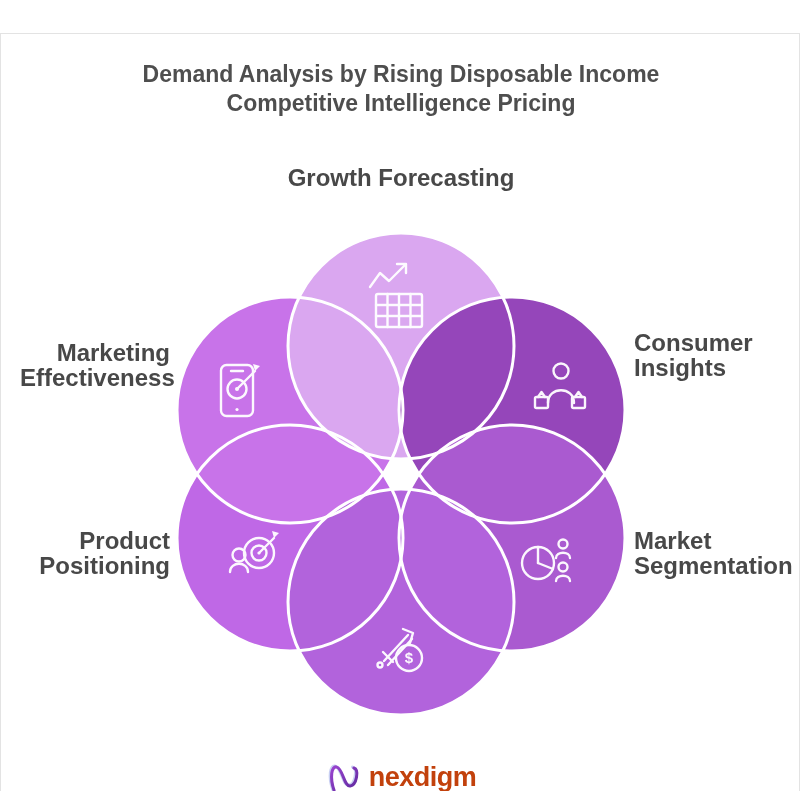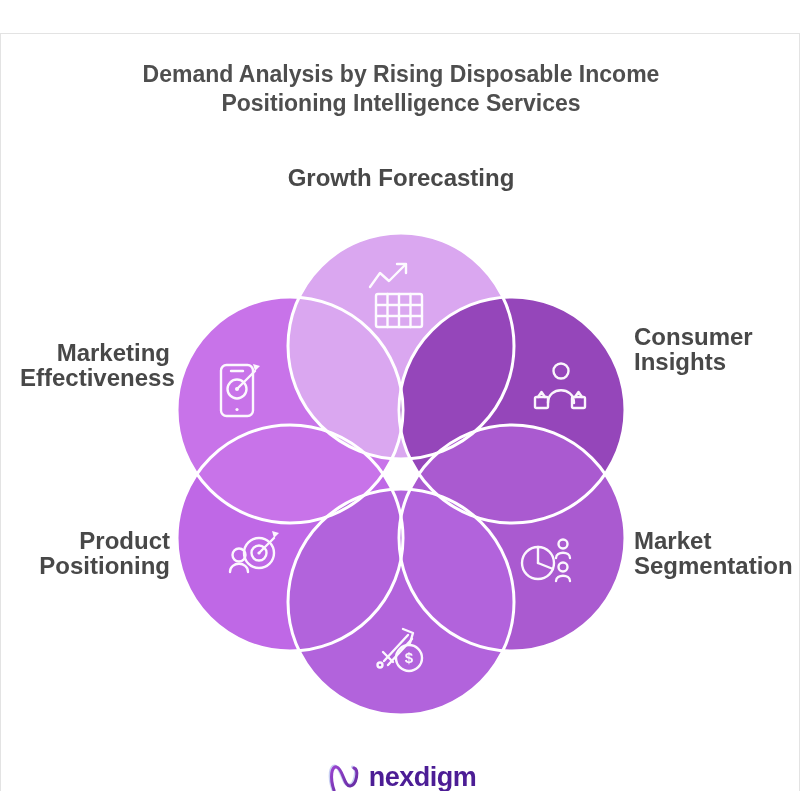--- a/index.html
+++ b/index.html
@@ -20,41 +20,41 @@
     font-size:23px;font-weight:700;line-height:29px;
   }
   .flower-svg{position:absolute;left:0;top:0;}
   .seg-label{
     position:absolute;
     color:#484848;
     font-size:24px;font-weight:700;line-height:25px;
   }
   .lbl-top{top:131px;left:0;width:800px;text-align:center;}
   .lbl-bottom{top:683px;left:0;width:800px;text-align:center;}
-  .lbl-right-upper{top:290px;left:633px;width:150px;text-align:left;}
+  .lbl-right-upper{top:296px;left:633px;width:150px;text-align:left;}
   .lbl-right-lower{top:494px;left:633px;width:160px;text-align:left;}
   .lbl-left-upper{top:306px;left:19px;width:150px;text-align:right;}
   .lbl-left-lower{top:494px;left:9px;width:160px;text-align:right;}
   .logo{
     position:absolute;top:724px;left:0;width:800px;
     display:flex;align-items:center;justify-content:center;gap:7px;
   }
   .logo-text{
-    color:#4c1d95;
+    color:#c2410c;
     font-size:27px;font-weight:700;letter-spacing:-0.5px;
   }
 </style>
 </head>
 <body>
 
 <div class="canvas">
 
   <div class="title">
     <div>Demand Analysis by Rising Disposable Income</div>
-    <div>Positioning Intelligence Services</div>
+    <div>Competitive Intelligence Pricing</div>
   </div>
 
   <svg class="flower-svg" width="800" height="791" viewBox="0 0 800 791">
 
     <circle cx="289" cy="504" r="113" fill="#bf68e6"></circle>
     <circle cx="289" cy="376" r="113" fill="#c873e9"></circle>
     <circle cx="400" cy="312" r="113" fill="#daa7f0"></circle>
     <circle cx="511" cy="376" r="113" fill="#9546ba"></circle>
     <circle cx="511" cy="504" r="113" fill="#aa5ad0"></circle>
     <circle cx="400" cy="568" r="113" fill="#b263dc"></circle>

